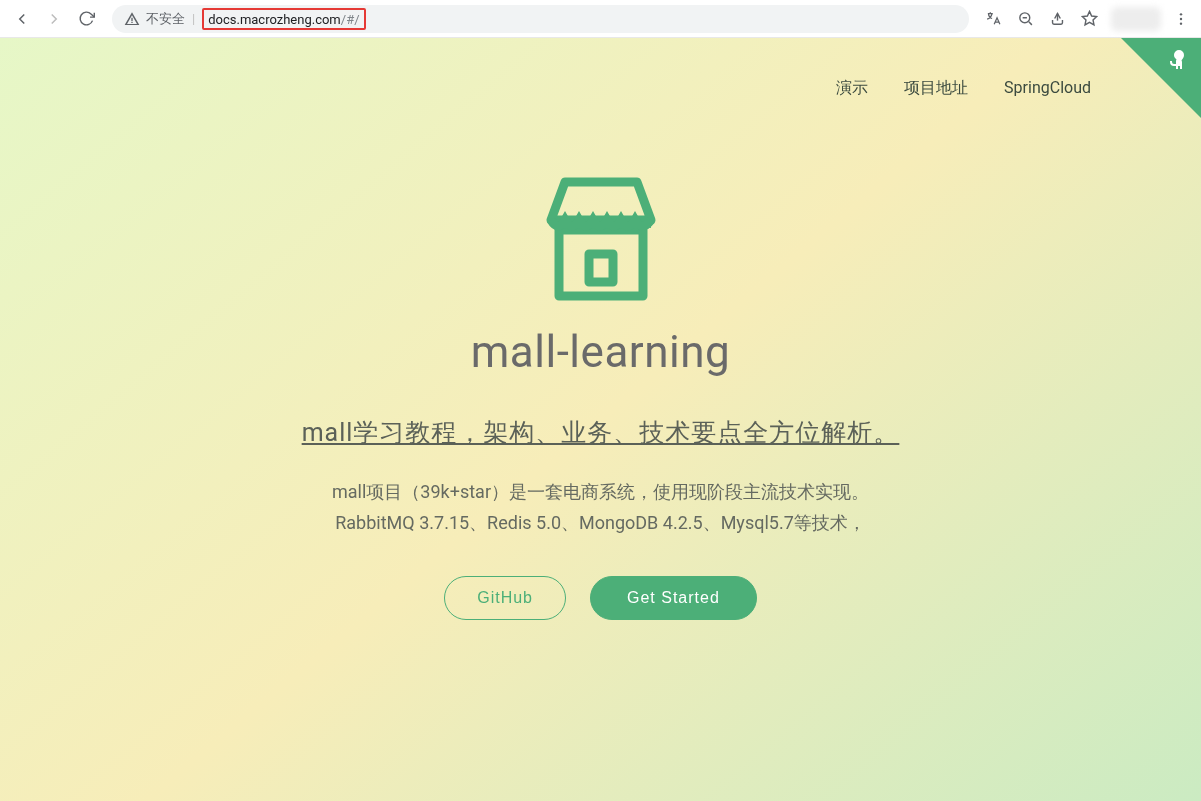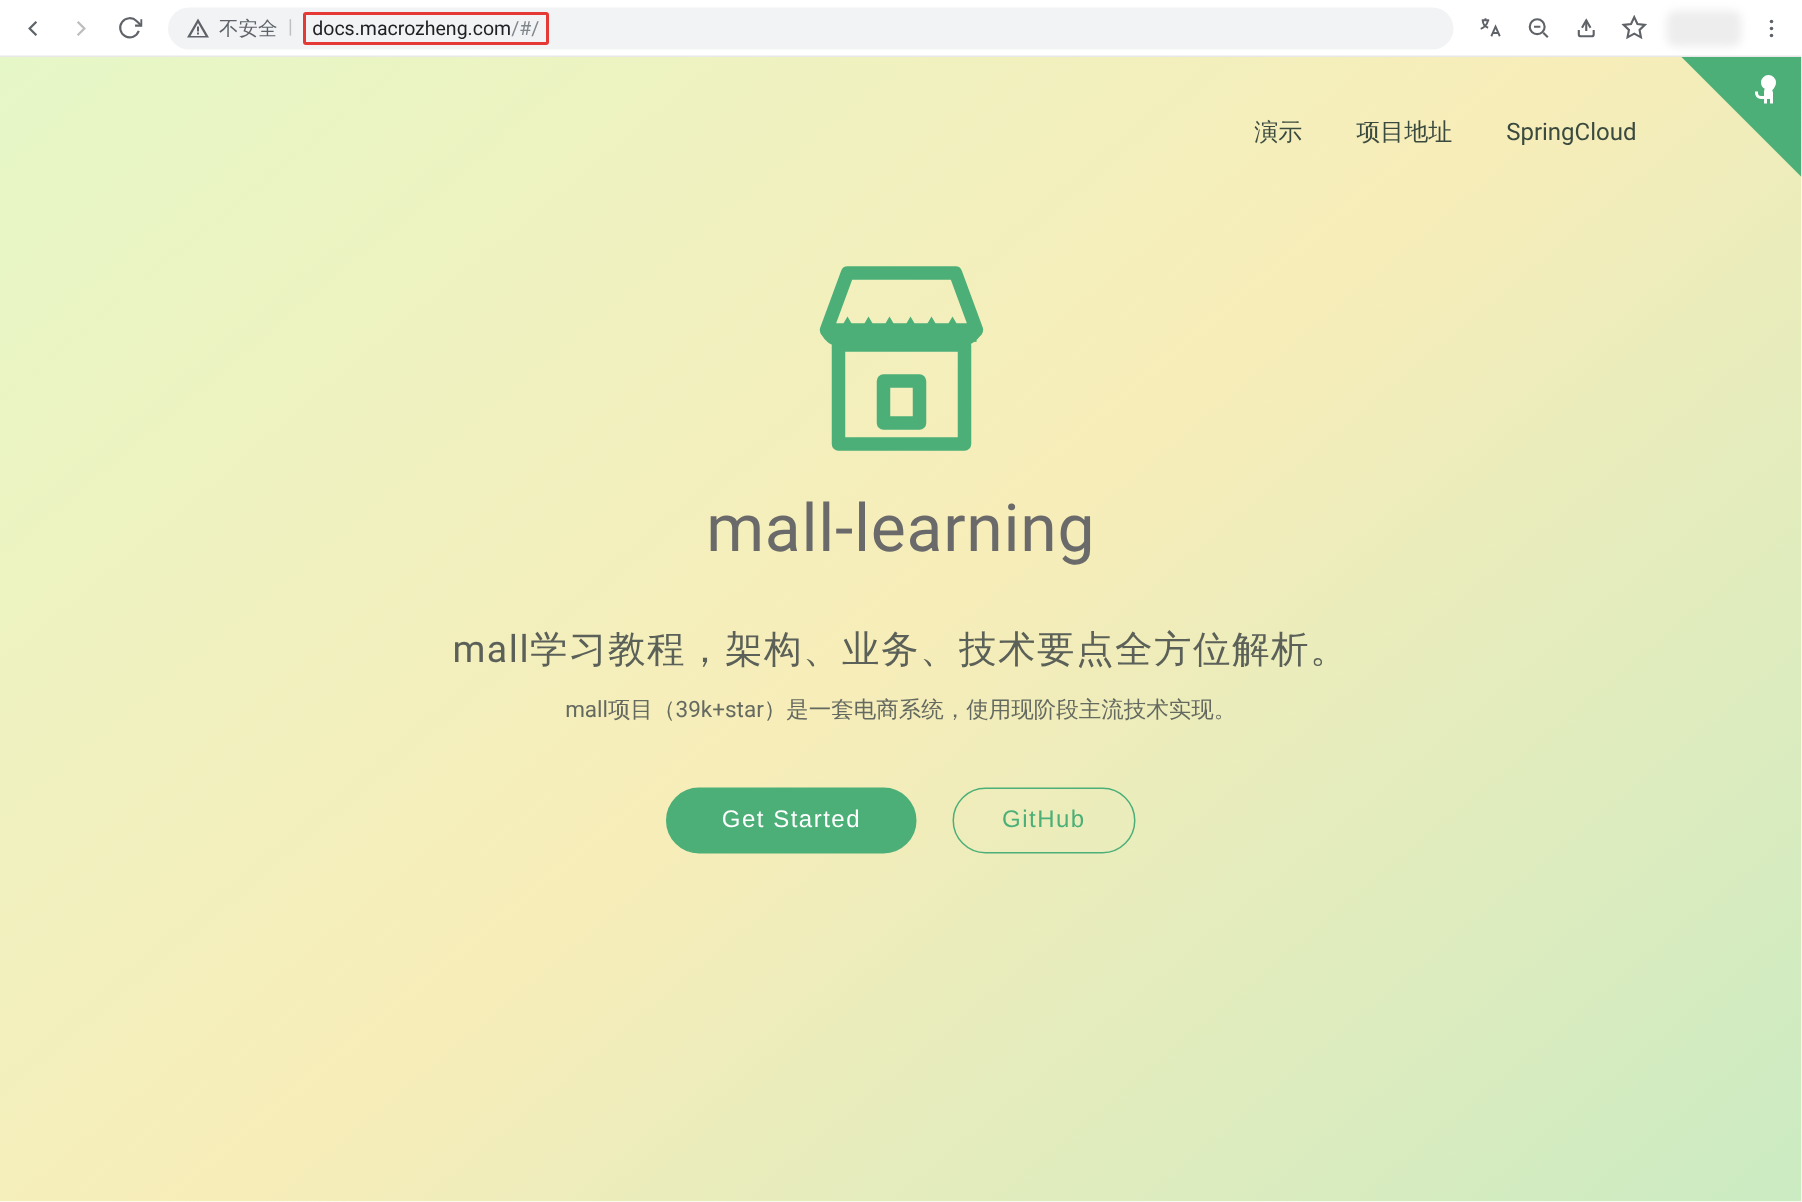--- a/index.html
+++ b/index.html
@@ -141,24 +141,25 @@
       color: #6a6a6a;
       font-weight: 400;
       margin-top: 14px;
       letter-spacing: 0.5px;
     }
     .subtitle {
       font-size: 25px;
       color: #5b6158;
       margin-top: 38px;
       letter-spacing: 1px;
+      text-decoration: underline;
     }
     .desc {
-      margin-top: 12px;
-      font-size: 15px;
+      margin-top: 28px;
+      font-size: 18px;
       color: #656a61;
       line-height: 1.7;
     }
     .buttons {
       margin-top: 38px;
       display: flex;
       justify-content: center;
       gap: 24px;
     }
     .btn {
@@ -271,19 +272,20 @@
           <rect x="58" y="86" width="24" height="28"></rect>
         </g>
         <path d="M20 52 L120 52 L120 60 C113 60 113 50 106 50 C99 50 99 60 92 60 C85 60 85 50 78 50 C71 50 71 60 64 60 C57 60 57 50 50 50 C43 50 43 60 36 60 C29 60 29 50 22 50 L20 52 Z" fill="#4caf78"></path>
         <path d="M20 52 Q27 64 34 52 Q41 64 48 52 Q55 64 62 52 Q69 64 76 52 Q83 64 90 52 Q97 64 104 52 Q111 64 120 52" stroke="#4caf78" stroke-width="9" fill="none"></path>
       </svg>
     </div>
     <div class="title">mall-learning</div>
     <div class="subtitle">mall学习教程，架构、业务、技术要点全方位解析。</div>
     <div class="desc">
       <div>mall项目（39k+star）是一套电商系统，使用现阶段主流技术实现。</div>
+      <div>RabbitMQ 3.7.15、Redis 5.0、MongoDB 4.2.5、Mysql5.7等技术，</div>
     </div>
     <div class="buttons">
+      <button class="btn">GitHub</button>
       <button class="btn primary">Get Started</button>
-      <button class="btn">GitHub</button>
     </div>
   </div>
 </div>
 
 </body></html>

